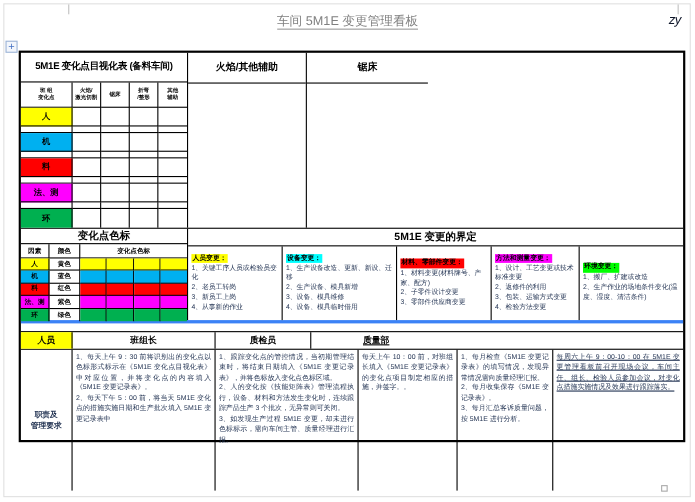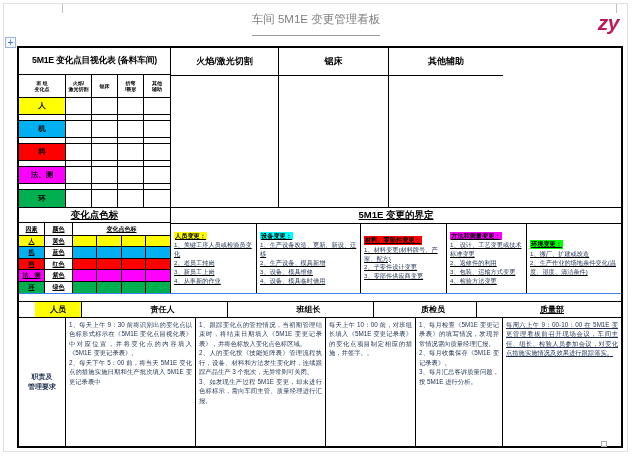--- a/index.html
+++ b/index.html
@@ -1,43 +1,43 @@
 <!DOCTYPE html>
 <html><head>
 <meta charset="utf-8">
 <style>
   * { box-sizing: border-box; margin: 0; padding: 0; }
   html,body { width:632px; height:456px; background:#ffffff; font-family:"Liberation Sans",sans-serif; position:relative; overflow:hidden; }
   .page-border { position:absolute; left:3px; top:3px; width:625px; height:449px; border:1px solid #e0e0e0; pointer-events:none; }
   .tick { position:absolute; top:4px; width:1px; height:9px; background:#c0c0c0; }
   .tick.l { left:62px; } .tick.r { left:616px; }
   .doc-title { position:absolute; top:12px; left:0; width:100%; text-align:center; font-size:11.5px; color:#7f7f7f; }
-  .doc-title span { border-bottom:1px solid #9a9a9a; padding-bottom:10px;text-align:center; }
-  .logo { position:absolute; top:11px; right:13px; font-size:21px; font-weight:700; font-style:italic; color:#be185d; letter-spacing:-0.5px; }
+  .doc-title span { border-bottom:1px solid #9a9a9a; padding-bottom:0;text-align:center; }
+  .logo { position:absolute; top:11px; right:13px; font-size:12px; font-weight:400; font-style:italic; color:#0f172a; letter-spacing:-0.5px; }
   .plus-handle { position:absolute; left:5px; top:37px; width:11px; height:11px; border:1px solid #9db4d6; background:#f2f6fc; color:#4472c4; font-size:10px; line-height:9px; text-align:center; cursor:move; }
   .resize-handle { position:absolute; left:601px; top:441px; width:6px; height:6px; border:1px solid #aaaaaa; background:#ffffff; }
 
-  .board { position:absolute; left:17px; top:46px; width:606px; height:402px; border:2px solid #000; background:#fff; }
+  .board { position:absolute; left:17px; top:46px; width:606px; height:356px; border:2px solid #000; background:#fff; }
 
   
   .secA { display:flex; height:160px; border-bottom:1px solid #000; }
   .a-col { border-right:1px solid #000; display:flex; flex-direction:column; }
   .a-col:last-child { border-right:none; }
   .a-head { height:28px; border-bottom:1px solid #000; display:flex; align-items:center; justify-content:center; font-weight:bold; font-size:9px; white-space:nowrap; }
   .a-title-cell { font-size:8.8px; letter-spacing:-0.3px; }
   .a-mbody { flex:1; }
   .a-inner { display:grid; grid-template-columns:47px 26px 26px 26px 26px; grid-template-rows:23px 17px 6px 17px 6px 17px 6px 17px 6px 17px; height:132px; }
   .a-inner > div { border-right:1px solid #000; border-bottom:1px solid #000; }
   .a-inner > div:nth-child(5n) { border-right:none; }
   .a-inner > div:nth-child(n+46) { border-bottom:none; }
   .ih { font-size:5px; font-weight:bold; text-align:center; display:flex; align-items:center; justify-content:center; white-space:pre-line; line-height:1.2; }
   .fa { font-size:7.5px; font-weight:bold; display:flex; align-items:center; justify-content:center; }
 
   
-  .secB { display:flex; height:86px; border-bottom:1px solid #3b82f6;text-decoration:underline; }
+  .secB { display:flex; height:86px; border-bottom:3px solid #3b82f6; }
   .b-left { width:152px; border-right:1px solid #000; display:flex; flex-direction:column; }
   .b-right { flex:1; display:flex; flex-direction:column; }
   .b-title { height:16px; border-bottom:1px solid #000; display:flex; align-items:center; justify-content:center; font-weight:bold; font-size:9.5px; }
   .b-grid { display:grid; grid-template-columns:26px 28px 24.25px 24.25px 24.25px 24.25px; grid-template-rows:13px 11.4px 11.4px 11.4px 11.4px 11.4px; height:70px; }
   .b-grid > div { border-right:1px solid #000; border-bottom:1px solid #000; }
   .b-grid > div:nth-child(6n+3):not(.bh-span) { }
   .b-grid > .noR { border-right:none; }
   .b-grid > .noB { border-bottom:none; }
   .bh { font-size:6px; font-weight:bold; display:flex; align-items:center; justify-content:center; }
   .bh-span { grid-column:3 / 7; }
@@ -46,21 +46,21 @@
   .def-col { border-right:1px solid #000; padding:2px 3px; display:flex; flex-direction:column; justify-content:center; font-size:6.2px; line-height:1.42; color:#1f3050; }
   .def-col:last-child { border-right:none; }
   .def-title { align-self:flex-start; font-weight:bold; color:#000; padding:0 1px; margin-bottom:1px; }
   .w1{width:86px;} .w2{width:104px;} .w3{width:86px;} .w4{width:80px;} .w5{width:94px;}
 
   
   .secC { height:8px; border-bottom:1px solid #000; }
 
   
   .secD-head { display:flex; height:16px; border-bottom:1px solid #000; }
-  .secD-head > div { border-right:1px solid #000; display:flex; align-items:center; justify-content:center; font-weight:bold; font-size:8px;margin-left:16px; }
+  .secD-head > div { border-right:1px solid #000; display:flex; align-items:center; justify-content:center; font-weight:bold; font-size:8px; }
   .secD-head > div:last-child { border-right:none; }
   .secD-body { display:flex; height:128px; }
   .secD-body > div { border-right:1px solid #000; }
   .secD-body > div:last-child { border-right:none; }
   .d-col { padding:2px 3px; font-size:6.3px; line-height:1.5; color:#1f3050; white-space:pre-line; text-align:justify; }
   .d-label { display:flex; align-items:center; justify-content:center; font-weight:bold; font-size:7px; text-align:center; color:#1f3050; white-space:pre-line; }
   .dw0{width:47px;} .dw1{width:130px;} .dw2{width:130px;} .dw3{width:90px;} .dw4{width:87px;} .dw5{width:118px;text-decoration:underline;}
 </style>
 </head>
 <body>
@@ -135,29 +135,25 @@
 
         <div class="fa" style="background-color: rgb(0, 176, 80);">环</div>
         <div></div>
           <div></div>
           <div></div>
           <div></div>
       </div>
     </div>
 
     <div class="a-col" style="width:108px">
-      <div class="a-head">火焰/激光切割</div>
+      <div class="a-head">火焰/其他辅助</div>
       <div class="a-mbody"></div>
     </div>
     <div class="a-col" style="width:110px">
       <div class="a-head">锯床</div>
-      <div class="a-mbody"></div>
-    </div>
-    <div class="a-col" style="width:114px">
-      <div class="a-head">其他辅助</div>
       <div class="a-mbody"></div>
     </div>
   </div>
 
   <div class="secB">
     <div class="b-left">
       <div class="b-title">变化点色标</div>
       <div class="b-grid">
         <div class="bh">因素</div>
         <div class="bh">颜色</div>
@@ -236,21 +232,20 @@
           <div>2、生产作业的场地条件变化(温度、湿度、清洁条件)</div>
         </div>
       </div>
     </div>
   </div>
 
   <div class="secC"></div>
 
   <div class="secD-head">
     <div class="dw0" style="background-color: rgb(255, 255, 0);">人员</div>
-    <div class="dw1">责任人</div>
     <div class="dw2">班组长</div>
     <div class="dw4">质检员</div>
     <div class="dw5">质量部</div>
   </div>
   <div class="secD-body">
     <div class="d-label dw0">职责及
 管理要求</div>
     <div class="d-col dw1">1、每天上午 9：30 前将识别出的变化点以色标形式标示在《5M1E 变化点目视化表》中对应位置，并将变化点的内容填入《5M1E 变更记录表》。
 2、每天下午 5：00 前，将当天 5M1E 变化点的措施实施日期和生产批次填入 5M1E 变更记录表中</div>
     <div class="d-col dw2">1、跟踪变化点的管控情况，当初期管理结束时，将结束日期填入《5M1E 变更记录表》，并将色标放入变化点色标区域。

